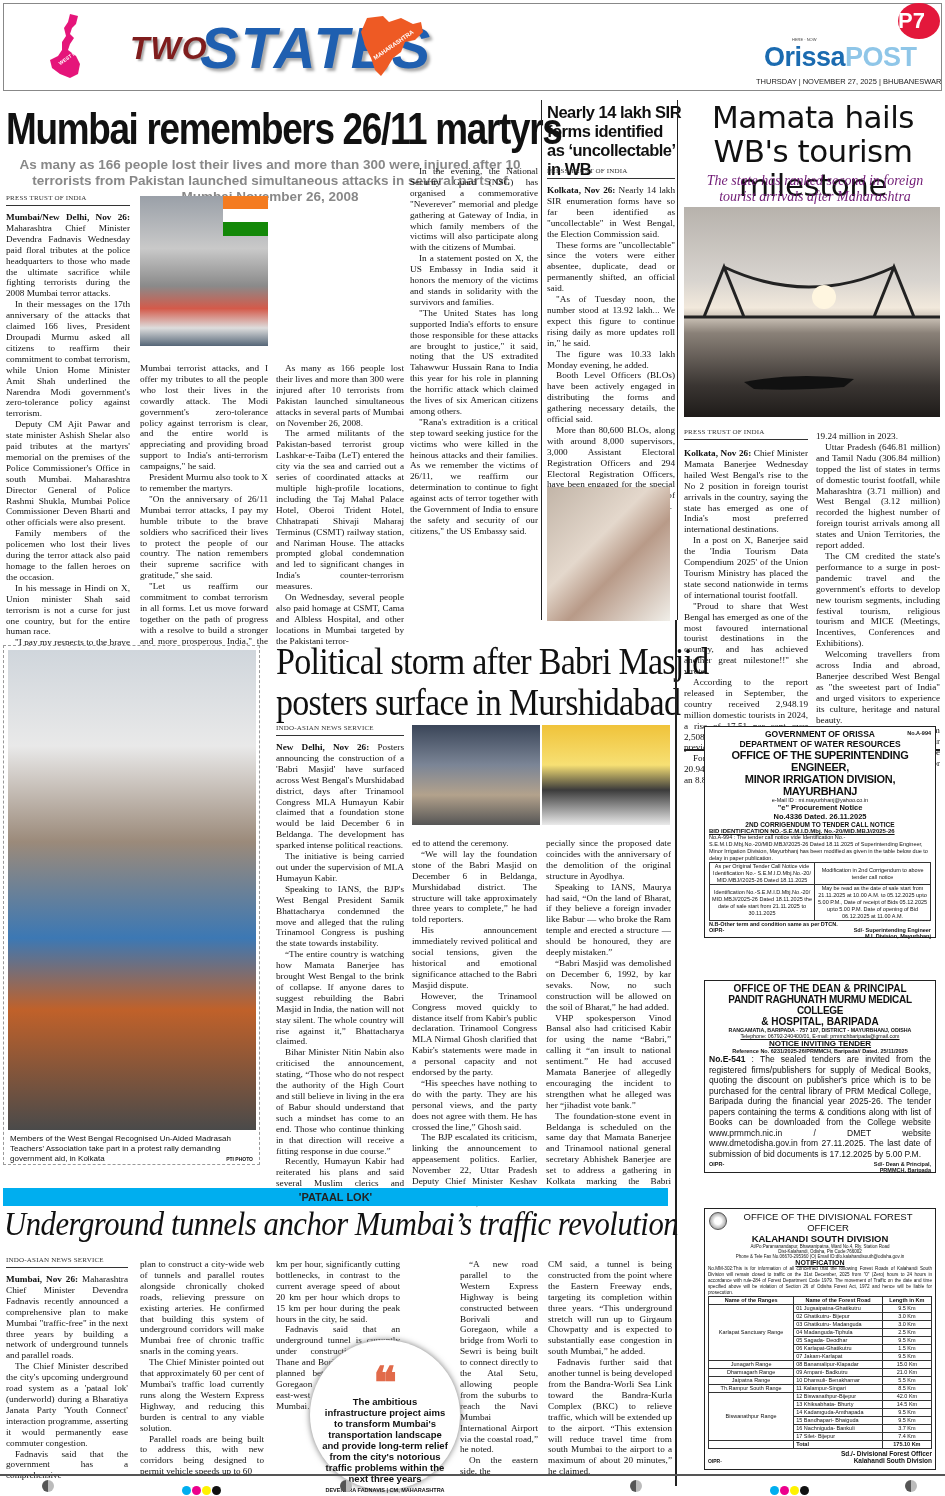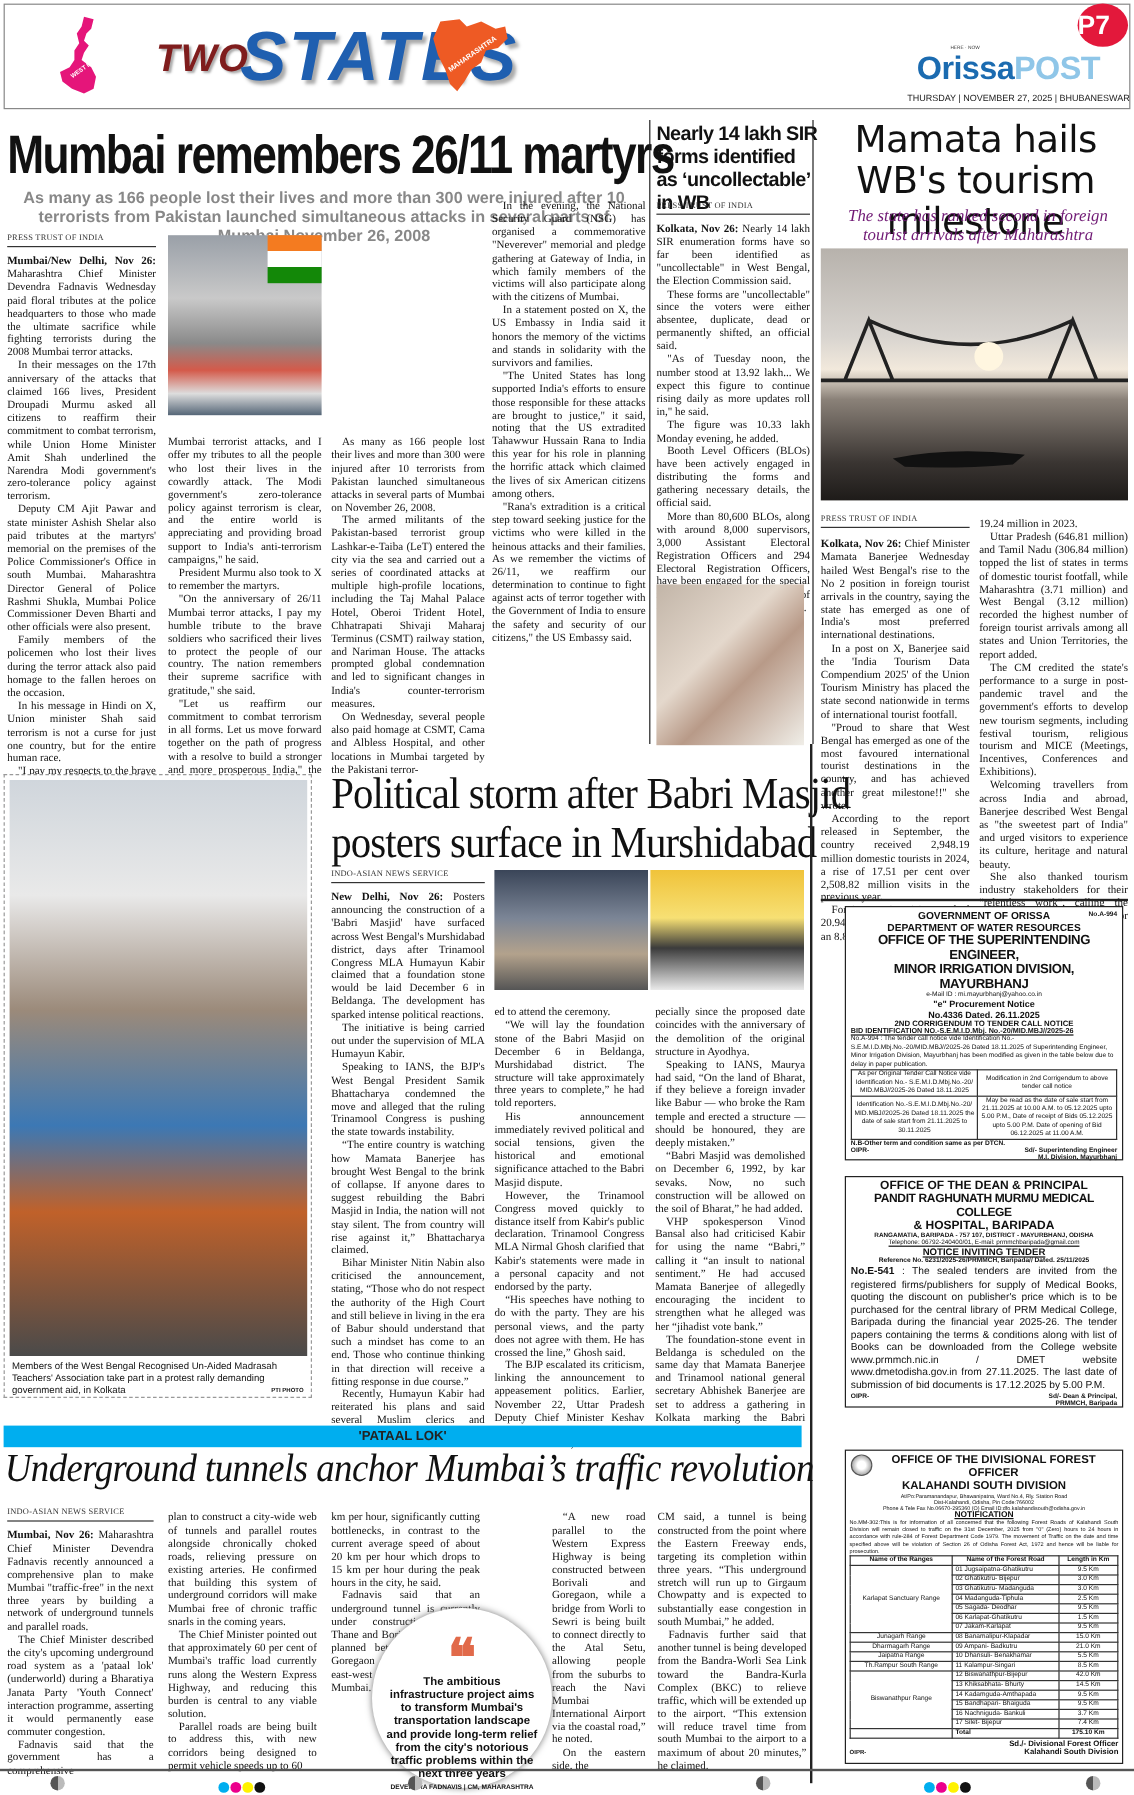--- a/index.html
+++ b/index.html
@@ -145,21 +145,21 @@
 
 <div class="abs hl-babri">
     <div>Political storm after Babri Masjid</div>
     <div>posters surface in Murshidabad</div>
   </div>
 <div class="abs byline" style="left:276px;top:724px;width:128px">INDO-ASIAN NEWS SERVICE</div>
 <div class="abs col" style="left:276px;top:742px;width:128px">
     <p class="first"><b>New Delhi, Nov 26:</b><span> Posters announcing the construction of a 'Babri Masjid' have surfaced across West Bengal's Murshidabad district, days after Trinamool Congress MLA Humayun Kabir claimed that a foundation stone would be laid December 6 in Beldanga. The development has sparked intense political reactions.</span></p>
     <p><span>The initiative is being carried out under the supervision of MLA Humayun Kabir.</span></p>
     <p><span>Speaking to IANS, the BJP's West Bengal President Samik Bhattacharya condemned the move and alleged that the ruling Trinamool Congress is pushing the state towards instability.</span></p>
-    <p><span>“The entire country is watching how Mamata Banerjee has brought West Bengal to the brink of collapse. If anyone dares to suggest rebuilding the Babri Masjid in India, the nation will not stay silent. The from country will rise against it,” Bhattacharya claimed.</span></p>
+    <p><span>“The entire country is watching how Mamata Banerjee has brought West Bengal to the brink of collapse. If anyone dares to suggest rebuilding the Babri Masjid in India, the nation will not stay silent. The whole country will rise against it,” Bhattacharya claimed.</span></p>
     <p><span>Bihar Minister Nitin Nabin also criticised the announcement, stating, “Those who do not respect the authority of the High Court and still believe in living in the era of Babur should understand that such a mindset has come to an end. Those who continue thinking in that direction will receive a fitting response in due course.”</span></p>
     <p><span>Recently, Humayun Kabir had reiterated his plans and said several Muslim clerics and community leaders were expect-</span></p>
   </div>
 <div class="abs photo" style="left:412px;top:725px;width:128px;height:100px;background:linear-gradient(180deg,#3a4558 0%,#7b8596 40%,#b3a28c 70%,#555 100%)"></div>
 <div class="abs photo" style="left:542px;top:725px;width:128px;height:100px;background:linear-gradient(180deg,#f0c33a 0%,#f7e074 40%,#3b3b3b 65%,#eaeaea 100%)"></div>
 <div class="abs col" style="left:412px;top:838px;width:125px">
     <p class="first"><span>ed to attend the ceremony.</span></p>
     <p><span>“We will lay the foundation stone of the Babri Masjid on December 6 in Beldanga, Murshidabad district. The structure will take approximately three years to complete,” he had told reporters.</span></p>
     <p><span>His announcement immediately revived political and social tensions, given the historical and emotional significance attached to the Babri Masjid dispute.</span></p>
     <p><span>However, the Trinamool Congress moved quickly to distance itself from Kabir's public declaration. Trinamool Congress MLA Nirmal Ghosh clarified that Kabir's statements were made in a personal capacity and not endorsed by the party.</span></p>
@@ -200,21 +200,21 @@
 <div class="abs col" style="left:548px;top:1259px;width:124px">
     <p class="first"><span>CM said, a tunnel is being constructed from the point where the Eastern Freeway ends, targeting its completion within three years. “This underground stretch will run up to Girgaum Chowpatty and is expected to substantially ease congestion in south Mumbai,” he added.</span></p>
     <p><span>Fadnavis further said that another tunnel is being developed from the Bandra-Worli Sea Link toward the Bandra-Kurla Complex (BKC) to relieve traffic, which will be extended up to the airport. “This extension will reduce travel time from south Mumbai to the airport to a maximum of about 20 minutes,” he claimed.</span></p>
   </div>
 <div class="abs quote-circle">
   <div class="quote-mark">❝</div>
   <div class="quote-text">The ambitious infrastructure project aims to transform Mumbai's transportation landscape and provide long-term relief from the city's notorious traffic problems within the next three years</div>
   <div class="quote-by">DEVENDRA FADNAVIS | CM, MAHARASHTRA</div>
 </div>
 
-<div class="abs ad" style="left:704px;top:755px;width:232px;height:212px;padding:2px 4px">
+<div class="abs ad" style="left:704px;top:726px;width:232px;height:212px;padding:2px 4px">
   <div class="c" style="font-size:8.5px;font-weight:bold">GOVERNMENT OF ORISSA</div>
   <div style="position:absolute;right:4px;top:3px;font-size:5.5px;font-weight:bold">No.A-994</div>
   <div class="c" style="font-size:8.5px;font-weight:bold">DEPARTMENT OF WATER RESOURCES</div>
   <div class="c" style="font-size:11px;font-weight:bold;line-height:12px;letter-spacing:-0.3px">OFFICE OF THE SUPERINTENDING ENGINEER,</div>
   <div class="c" style="font-size:11px;font-weight:bold;line-height:12px;letter-spacing:-0.3px">MINOR IRRIGATION DIVISION, MAYURBHANJ</div>
   <div class="c" style="font-size:5.5px">e-Mail ID : mi.mayurbhanj@yahoo.co.in</div>
   <div class="c" style="font-size:7.5px;font-weight:bold">"e" Procurement Notice</div>
   <div class="c" style="font-size:7.5px;font-weight:bold">No.4336 Dated. 26.11.2025</div>
   <div class="c" style="font-size:6.5px;font-weight:bold">2ND CORRIGENDUM TO TENDER CALL NOTICE</div>
   <div style="font-size:6px;font-weight:bold;text-decoration:underline">BID IDENTIFICATION NO.-S.E.M.I.D.Mbj. No.-20/MID.MBJ//2025-26</div>
@@ -248,21 +248,21 @@
   <div class="c" style="font-size:5.5px;font-weight:bold">Reference No. 6231/2025-26/PRMMCH, Baripada// Dated. 25/11/2025</div>
   <div style="font-size:8.5px;line-height:10.5px;text-align:justify"><b>No.E-541</b><span> : The sealed tenders are invited from the registered firms/publishers for supply of Medical Books, quoting the discount on publisher's price which is to be purchased for the central library of PRM Medical College, Baripada during the financial year 2025-26. The tender papers containing the terms &amp; conditions along with list of Books can be downloaded from the College website www.prmmch.nic.in / DMET website www.dmetodisha.gov.in from 27.11.2025. The last date of submission of bid documents is 17.12.2025 by 5.00 P.M.</span></div>
   <div style="display:flex;justify-content:space-between;font-size:5.5px;font-weight:bold;margin-top:2px">
     <span>OIPR-</span>
     <span style="text-align:right"><span>Sd/- Dean &amp; Principal,</span><br><span>PRMMCH, Baripada</span></span>
   </div>
 </div>
 
 <div class="abs ad" style="left:704px;top:1208px;width:232px;height:262px;padding:2px 3px">
   <div style="position:absolute;left:4px;top:3px;width:18px;height:18px;border-radius:50%;border:1px solid #555;background:radial-gradient(#fff 30%,#999 80%)"></div>
-  <div class="c" style="font-size:9.5px;font-weight:bold;padding-left:16px">OFFICE OF THE DIVISIONAL FOREST OFFICER</div>
+  <div class="c" style="font-size:9.5px;font-weight:normal;padding-left:16px">OFFICE OF THE DIVISIONAL FOREST OFFICER</div>
   <div class="c" style="font-size:9.5px;font-weight:bold">KALAHANDI SOUTH DIVISION</div>
   <div class="c" style="font-size:4.5px">At/Po:Paramanandapur, Bhawanipatna, Ward No.4, Rly. Station Road</div>
   <div class="c" style="font-size:4.5px">Dist-Kalahandi, Odisha, Pin Code:766002</div>
   <div class="c" style="font-size:4.5px">Phone &amp; Tele Fax No.06670-295360 (O) Email ID:dfo.kalahandisouth@odisha.gov.in</div>
   <div class="c" style="font-size:7px;font-weight:bold;text-decoration:underline">NOTIFICATION</div>
   <div style="font-size:4.6px;line-height:6px;text-align:justify">No.MM-302:This is for information of all concerned that the following Forest Roads of Kalahandi South Division will remain closed to traffic on the 31st December, 2025 from "0" (Zero) hours to 24 hours in accordance with rule-284 of Forest Department Code 1979. The movement of Traffic on the date and time specified above will be violation of Section 26 of Odisha Forest Act, 1972 and hence will be liable for prosecution.</div>
   <table id="forest-table">
     <thead>
         <tr>
       <th>Name of the Ranges</th>

